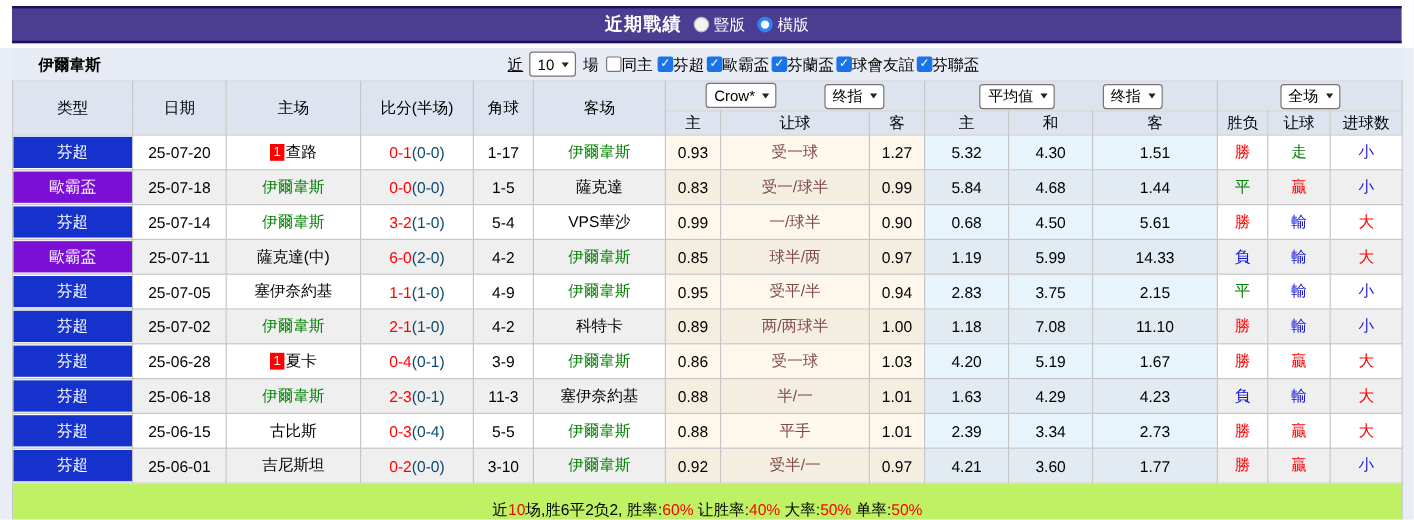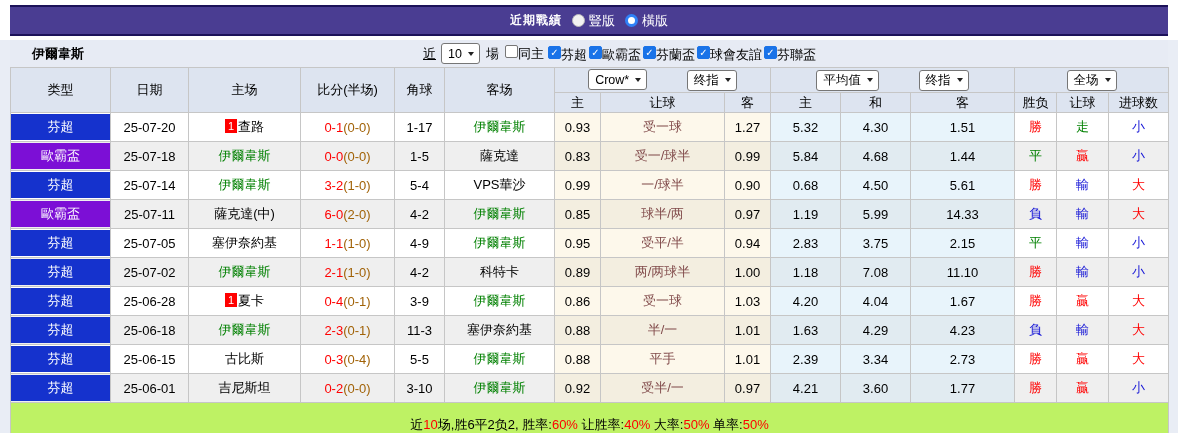--- a/index.html
+++ b/index.html
@@ -21,21 +21,21 @@
     font-size:13px;color:#000;
   }
   .topbar-wrap{background:#fff;padding:5px 10px 4px 10px}
   .topbar{
     background:var(--accent-purple);
     border-top:2px solid var(--bar-border);
     border-bottom:2px solid var(--bar-border);
     height:31px;display:flex;align-items:center;justify-content:center;gap:10px;
     color:#fff;
   }
-  .topbar .title{font-weight:bold;font-size:12px;letter-spacing:1px}
+  .topbar .title{font-weight:bold;font-size:15px;letter-spacing:1px}
   .radio-label{display:inline-flex;align-items:center;gap:4px;font-size:13px;cursor:pointer}
   .radio{width:13px;height:13px;border-radius:50%;display:inline-block}
   .radio.unsel{background:#f2f2f2;border:1px solid #bbb}
   .radio.sel{background:#fff;border:3px solid var(--radio-blue)}
   .content{margin:0 10px}
   .filter-row{
     position:relative;height:27px;background:var(--filter-bg);
     display:flex;align-items:center;
   }
   .team-name{margin-left:22px;font-weight:bold}
@@ -45,21 +45,21 @@
     display:inline-flex;align-items:center;background:#fff;
     border:1px solid #767676;border-radius:3px;
     height:21px;padding:0 5px 0 6px;font-size:12.5px;cursor:pointer
   }
   .caret{
     display:inline-block;width:0;height:0;margin-left:6px;
     border-left:3.5px solid transparent;border-right:3.5px solid transparent;
     border-top:4.5px solid #222;
   }
   .games-label{margin:0 4px 0 4px}
-  .cb-label{display:inline-flex;align-items:flex-start;cursor:pointer;margin-right:2px}
+  .cb-label{display:inline-flex;align-items:center;cursor:pointer;margin-right:2px}
   .cb{width:13px;height:13px;display:inline-block;flex:none}
   .cb.unchecked{background:#fff;border:1px solid #777;border-radius:2px}
   .cb.checked{background:var(--checkbox-blue);border:1px solid var(--checkbox-blue);border-radius:2px}
   .cb.checked::after{content:"\2713";color:#fff;font-size:10px;font-weight:bold;display:block;text-align:center;line-height:12px}
   table.matches{border-collapse:collapse;width:1158px;table-layout:fixed;background:#fff}
   table.matches th,table.matches td{
     border:1px solid #c6c6c6;text-align:center;vertical-align:middle;
     font-weight:normal;overflow:hidden;white-space:nowrap;
   }
   thead th{background:var(--header-bg)}
@@ -73,21 +73,21 @@
   .badge.blue{background:var(--league-blue)}
   .badge.purple{background:var(--cup-purple)}
   td.odds-cell{background:var(--odds-bg)}
   tbody tr:nth-child(even) td.odds-cell{background:var(--odds-bg-alt)}
   td.avg-cell{background:var(--avg-bg)}
   tbody tr:nth-child(even) td.avg-cell{background:var(--avg-bg-alt)}
   td.handicap-cell{background:var(--odds-bg);color:var(--handicap-text)}
   tbody tr:nth-child(even) td.handicap-cell{background:var(--odds-bg-alt)}
   .tname.self{color:var(--team-green)}
   .score-main{color:var(--score-red)}
-  .score-half{color:#a16207}
+  .score-half{color:#0c4a6e}
   .redcard{
     display:inline-block;background:#ff0000;color:#fff;
     font-size:11px;line-height:14px;padding:0 3px;margin-right:1px;vertical-align:1px
   }
   .c-red{color:var(--result-red)}
   .c-green{color:var(--result-green)}
   .c-blue{color:var(--result-blue)}
   tfoot td{background:#bef264;height:44px}
 </style>
 </head>
@@ -327,21 +327,21 @@
             </td>
             <td>25-06-28</td>
             <td class="team-cell"><span class="redcard">1</span><span class="tname">夏卡</span></td>
             <td><span class="score-main">0-4</span><span class="score-half">(0-1)</span></td>
             <td>3-9</td>
             <td class="team-cell"><span class="tname self">伊爾韋斯</span></td>
             <td class="odds-cell">0.86</td>
             <td class="handicap-cell">受一球</td>
             <td class="odds-cell">1.03</td>
             <td class="avg-cell">4.20</td>
-            <td class="avg-cell">4.04</td>
+            <td class="avg-cell">5.19</td>
             <td class="avg-cell">1.67</td>
             <td><span class="c-red">勝</span></td>
             <td><span class="c-red">贏</span></td>
             <td><span class="c-red">大</span></td>
           </tr>
           <tr>
             <td class="league">
               <span class="badge blue">芬超</span>
             </td>
             <td>25-06-18</td>

